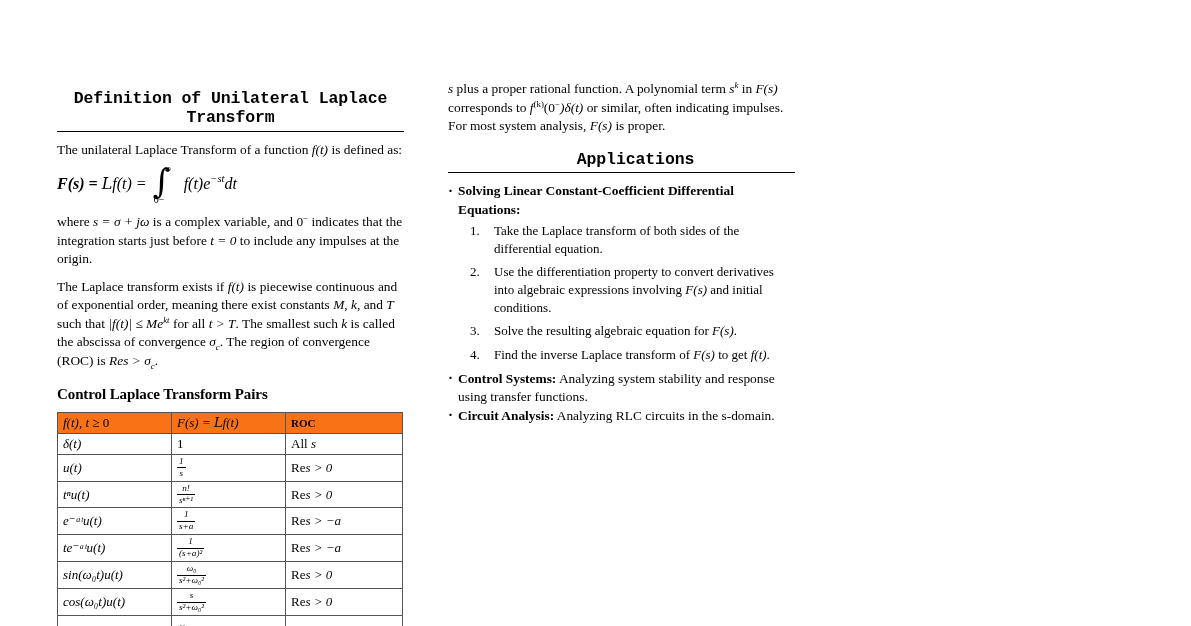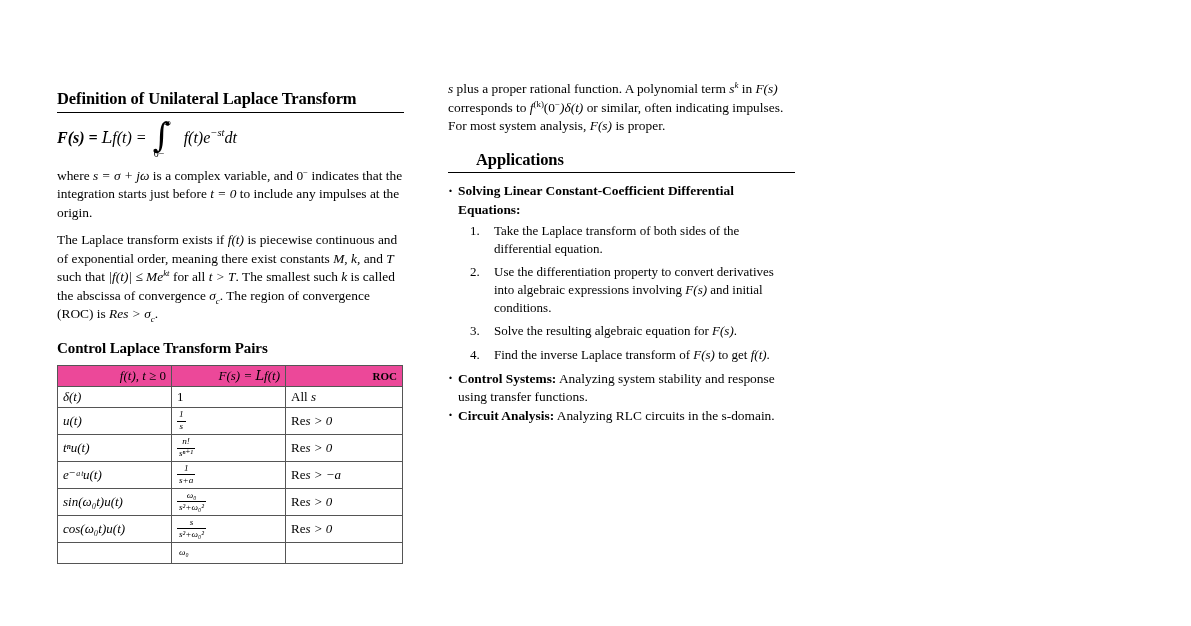--- a/index.html
+++ b/index.html
@@ -22,27 +22,28 @@
   .col {
     position: absolute;
     top: 0;
     width: 347px;
   }
   .col-left  { left: 57px; }
   .col-right { left: 448px; }
 
   
   h1.sec {
-    font-family: Liberation Serif, serif;
+    font-family: Liberation Mono, monospace;
     font-weight: bold;
     font-size: 16.5px;
     line-height: 1.15;
     margin: 0 0 3px 0;
     padding: 0;
     letter-spacing: -0.1px;
+    text-align: center;
   }
   .rule {
     height: 0;
     border-top: 1.6px solid #000;
     margin: 0 0 9px 0;
     width: 100%;
   }
   h2.sub {
     font-family: "Liberation Serif", "DejaVu Serif", serif;
     font-weight: bold;
@@ -130,24 +131,23 @@
   }
   table.pairs th, table.pairs td {
     border: 1px solid #555;
     padding: 2px 5px;
     text-align: left;
     vertical-align: middle;
     font-size: 13px;
     height: 14px;
   }
   table.pairs thead th {
-    background: #ec4899;
+    background: #f97316;
     font-weight: normal;
     height: 16px;
-    text-align: right;
   }
   table.pairs thead th.rocheader { font-weight: bold; font-size: 11px; }
   table.pairs col.c1 { width: 114px; }
   table.pairs col.c2 { width: 114px; }
   table.pairs col.c3 { width: 117px; }
   td.fcell { padding-top: 1px; padding-bottom: 1px; }
 
   
   ul.bul {
     list-style: none;
@@ -196,20 +196,21 @@
 </head>
 <body>
 
 <div class="page">
 
   <div class="col col-left" style="top:90px;">
 
     <h1 class="sec">Definition of Unilateral Laplace Transform</h1>
     <div class="rule"></div>
 
+    <p class="body"><span>The unilateral Laplace Transform of a function </span><span class="math mi">f(t)</span><span> is defined as:</span></p>
 
     <div class="display">
       <span class="math bmath">F(s) = </span><span class="math" style="font-family:'DejaVu Serif',serif;font-style:italic;">L</span><span class="math mi">f(t) = </span><span class="intg"><span class="glyph">∫</span><span class="lim-top math mup">∞</span><span class="lim-bot math mup">0−</span></span><span class="math mi" style="margin-left:7px;">f(t)e</span><sup class="sm math mi">−st</sup><span class="math mi">dt</span>
     </div>
 
     <p class="body"><span>where </span><span class="math mi">s = σ + jω</span><span> is a complex variable, and </span><span class="math mup">0</span><sup class="sm">−</sup><span> indicates that the integration starts just before </span><span class="math mi">t = 0</span><span> to include any impulses at the origin.</span></p>
 
     <p class="body"><span>The Laplace transform exists if </span><span class="math mi">f(t)</span><span> is piecewise continuous and of exponential order, meaning there exist constants </span><span class="math mi">M</span><span>, </span><span class="math mi">k</span><span>, and </span><span class="math mi">T</span><span> such that </span><span class="math mi">|f(t)| ≤ Me</span><sup class="sm math mi">kt</sup><span> for all </span><span class="math mi">t &gt; T</span><span>. The smallest such </span><span class="math mi">k</span><span> is called the abscissa of convergence </span><span class="math mi">σ</span><sub class="sm math mi">c</sub><span>. The region of convergence (ROC) is </span><span class="math mi">Res &gt; σ</span><sub class="sm math mi">c</sub><span>.</span></p>
 
     <h2 class="sub">Control Laplace Transform Pairs</h2>
@@ -239,20 +240,25 @@
             <td><span class="math mup">Re</span><span class="math mi">s</span><span class="math mi"> &gt; 0</span></td>
           </tr>
           <tr>
             <td><span class="math mi">tⁿu(t)</span></td>
             <td class="fcell"><span class="frac math mi"><span class="num">n!</span><span class="den">sⁿ⁺¹</span></span></td>
             <td><span class="math mup">Re</span><span class="math mi">s</span><span class="math mi"> &gt; 0</span></td>
           </tr>
           <tr>
             <td><span class="math mi">e⁻ᵃᵗu(t)</span></td>
             <td class="fcell"><span class="frac math mi"><span class="num">1</span><span class="den">s+a</span></span></td>
+            <td><span class="math mup">Re</span><span class="math mi">s</span><span class="math mi"> &gt; −a</span></td>
+          </tr>
+          <tr>
+            <td><span class="math mi">te⁻ᵃᵗu(t)</span></td>
+            <td class="fcell"><span class="frac math mi"><span class="num">1</span><span class="den">(s+a)²</span></span></td>
             <td><span class="math mup">Re</span><span class="math mi">s</span><span class="math mi"> &gt; −a</span></td>
           </tr>
           <tr>
             <td><span class="math mi">sin(ω₀t)u(t)</span></td>
             <td class="fcell"><span class="frac math mi"><span class="num">ω₀</span><span class="den">s²+ω₀²</span></span></td>
             <td><span class="math mup">Re</span><span class="math mi">s</span><span class="math mi"> &gt; 0</span></td>
           </tr>
           <tr>
             <td><span class="math mi">cos(ω₀t)u(t)</span></td>
             <td class="fcell"><span class="frac math mi"><span class="num">s</span><span class="den">s²+ω₀²</span></span></td>

